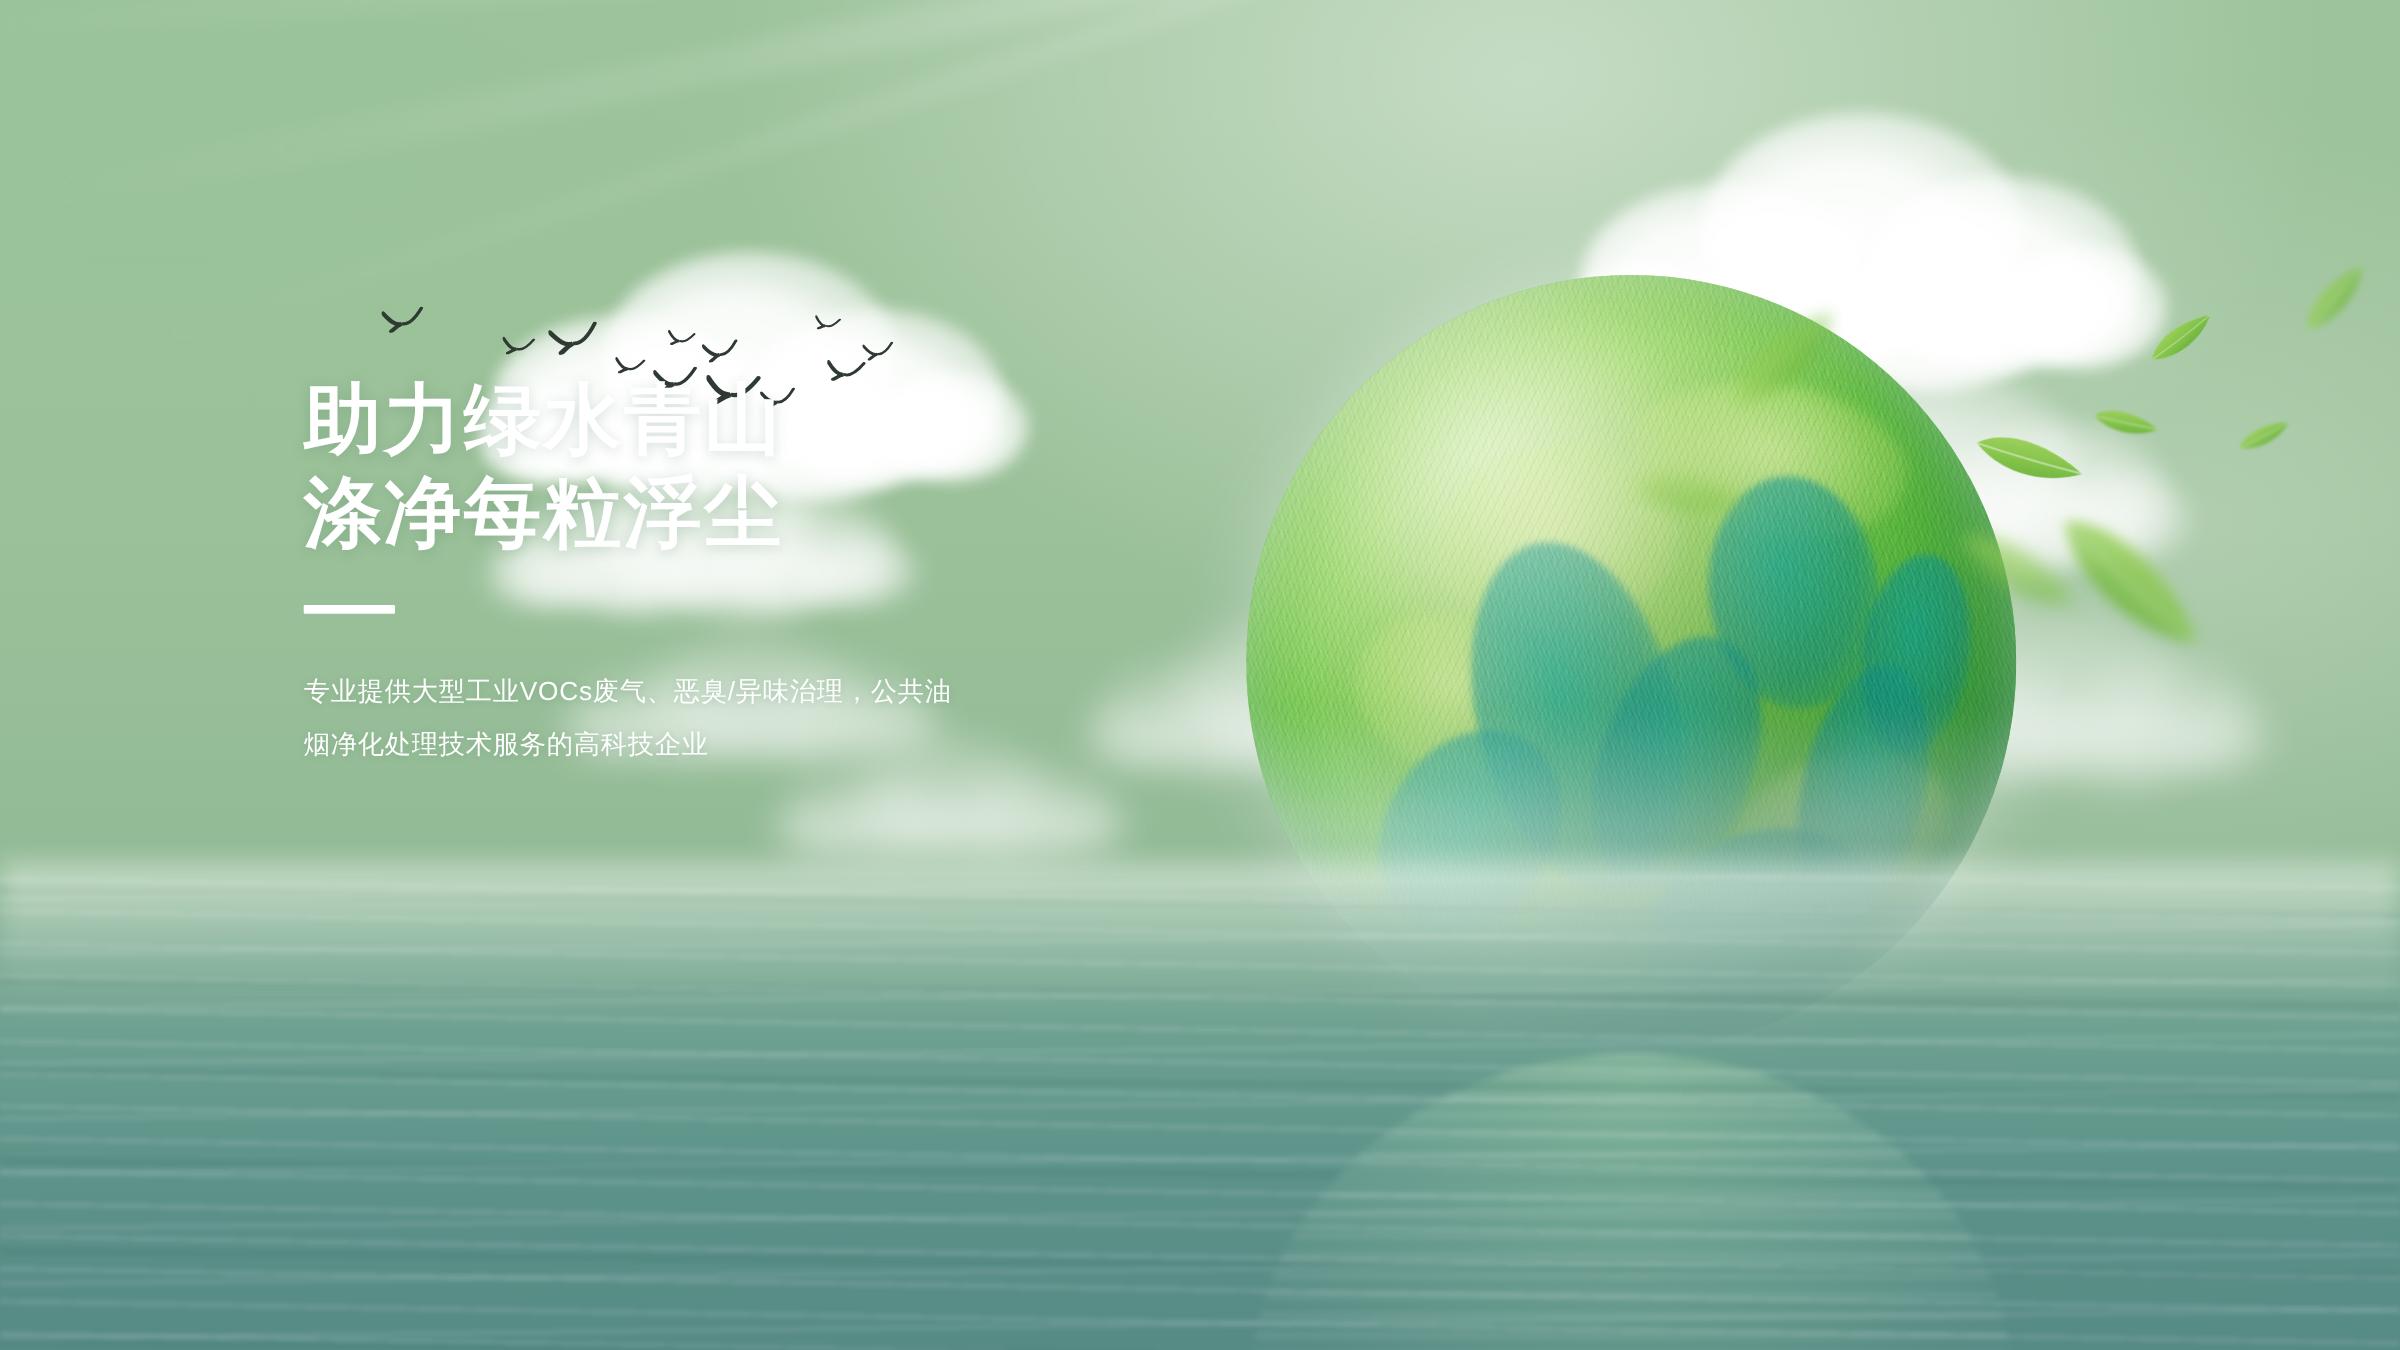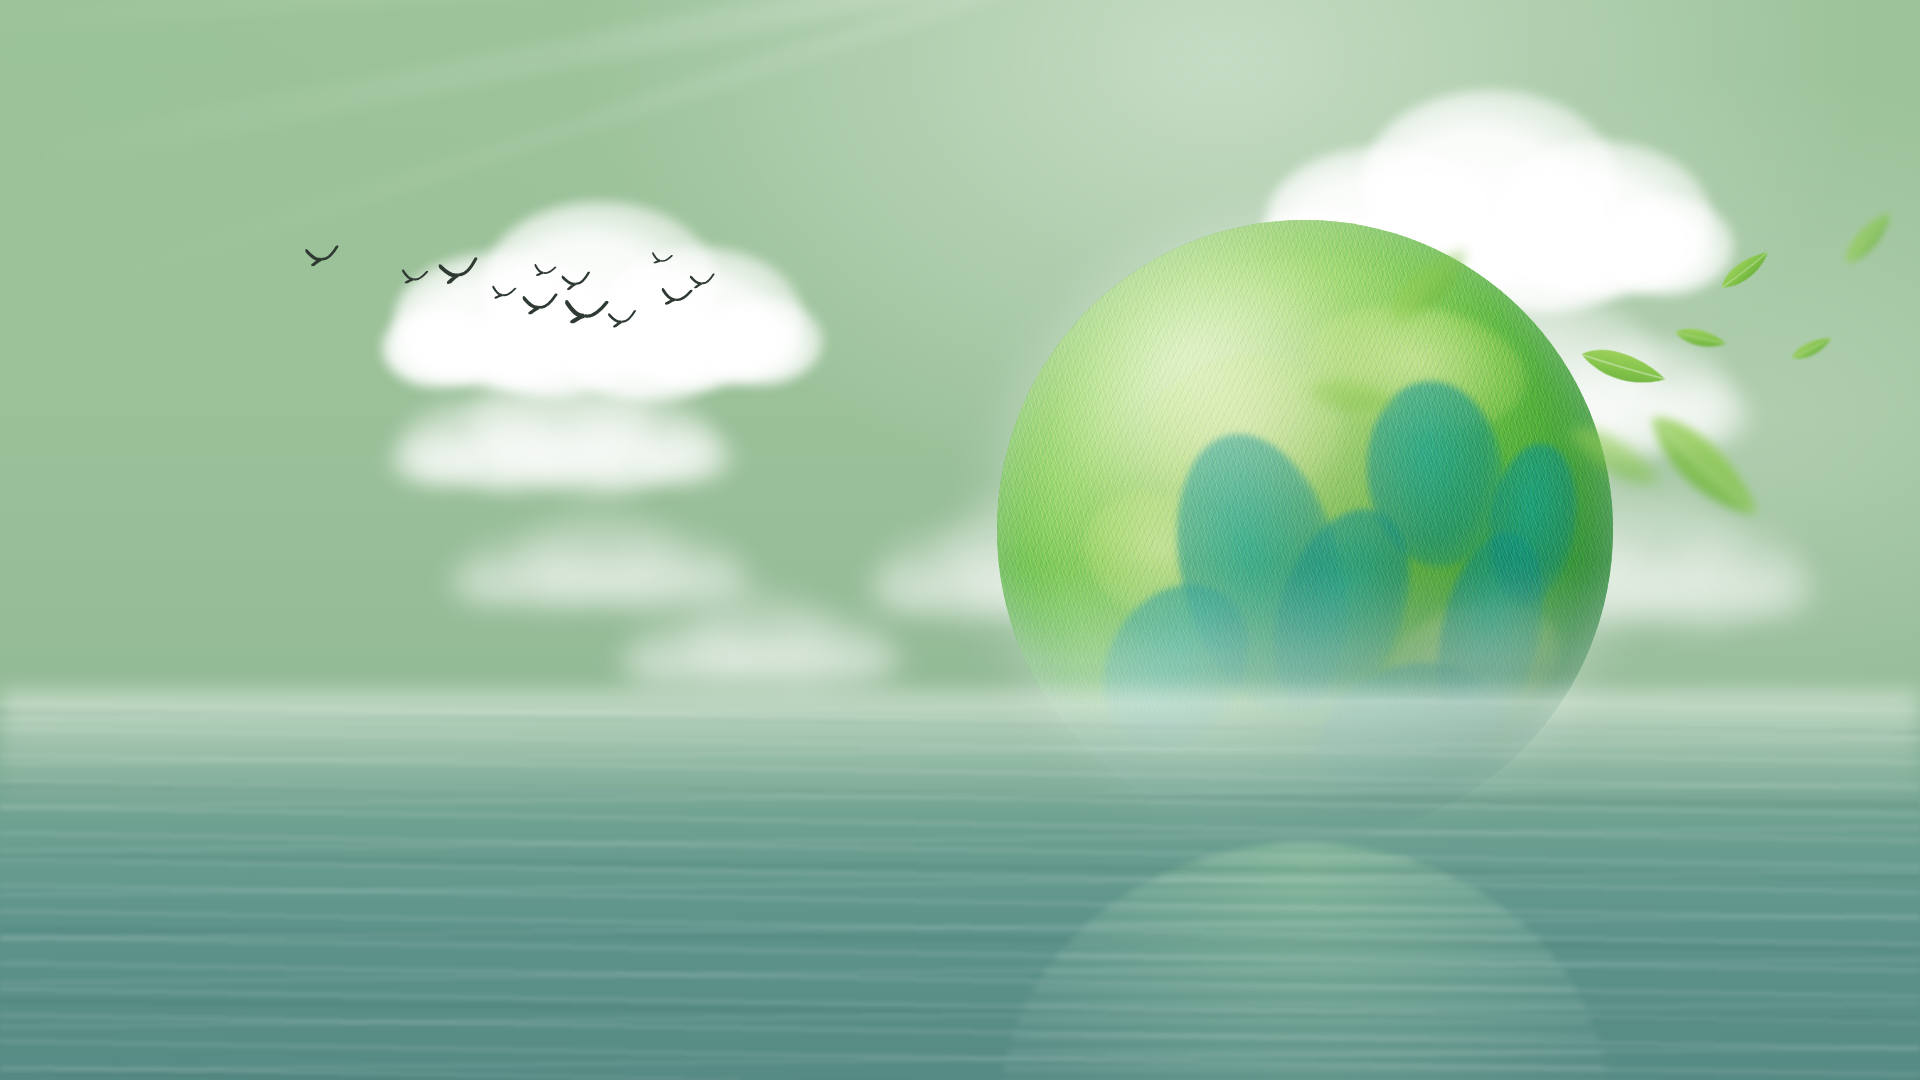--- a/index.html
+++ b/index.html
@@ -492,14 +492,20 @@
               <stop offset="55%" stop-color="#7ec142"></stop>
               <stop offset="100%" stop-color="#57a32f"></stop>
             </linearGradient>
           </defs>
           <path d="M2 24 C18 2, 60 -4, 98 8 C74 30, 34 40, 2 24 Z" fill="url(#lg1870_240)"></path>
           <path d="M3 24 C34 20, 68 14, 97 8" fill="none" stroke="rgba(255,255,255,.45)" stroke-width="1.6"></path>
         </svg>
       </div>
     </div>
 
+  <div class="copy">
+    <div class="headline">助力绿水青山</div>
+    <div class="headline">涤净每粒浮尘</div>
+    <div class="divider"></div>
+    <div class="subcopy">专业提供大型工业VOCs废气、恶臭/异味治理，公共油烟净化处理技术服务的高科技企业</div>
+  </div>
 
 </div>
 
 </body></html>

